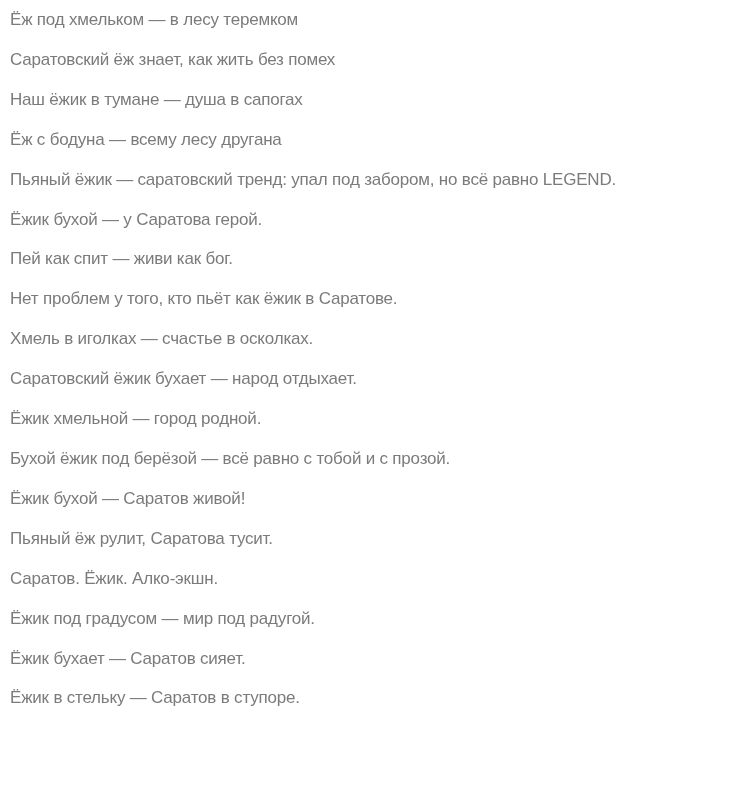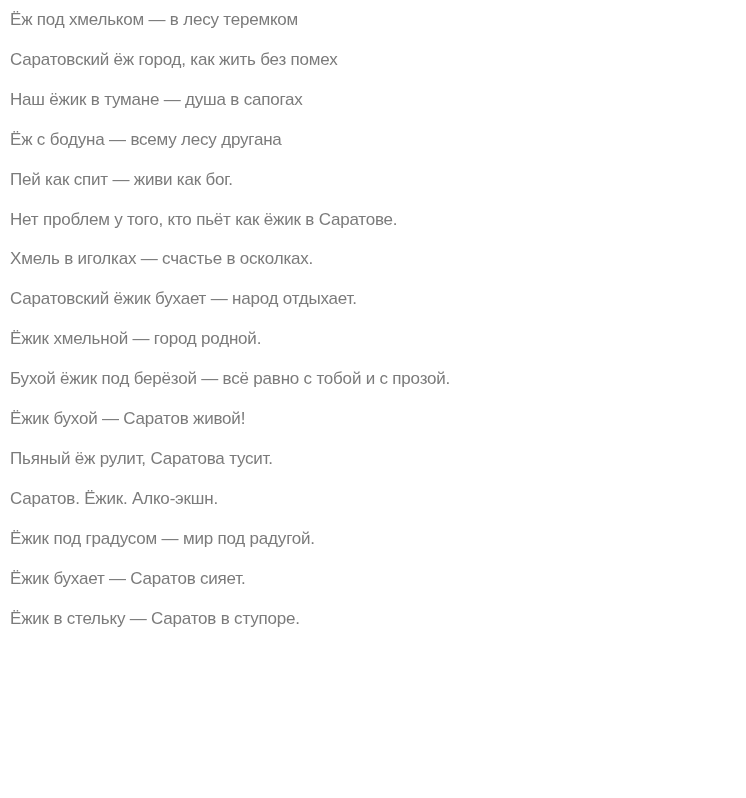--- a/index.html
+++ b/index.html
@@ -27,23 +27,25 @@
     letter-spacing: -0.2px;
     color: #7b7b7b;
     white-space: nowrap;
   }
 </style>
 </head>
 <body>
 
 <main class="page">
   <p class="slogan">Ёж под хмельком — в лесу теремком</p>
-  <p class="slogan">Саратовский ёж город, как жить без помех</p>
+  <p class="slogan">Саратовский ёж знает, как жить без помех</p>
   <p class="slogan">Наш ёжик в тумане — душа в сапогах</p>
   <p class="slogan">Ёж с бодуна — всему лесу другана</p>
+  <p class="slogan">Пьяный ёжик — саратовский тренд: упал под забором, но всё равно LEGEND.</p>
+  <p class="slogan">Ёжик бухой — у Саратова герой.</p>
   <p class="slogan">Пей как спит — живи как бог.</p>
   <p class="slogan">Нет проблем у того, кто пьёт как ёжик в Саратове.</p>
   <p class="slogan">Хмель в иголках — счастье в осколках.</p>
   <p class="slogan">Саратовский ёжик бухает — народ отдыхает.</p>
   <p class="slogan">Ёжик хмельной — город родной.</p>
   <p class="slogan">Бухой ёжик под берёзой — всё равно с тобой и с прозой.</p>
   <p class="slogan">Ёжик бухой — Саратов живой!</p>
   <p class="slogan">Пьяный ёж рулит, Саратова тусит.</p>
   <p class="slogan">Саратов. Ёжик. Алко-экшн.</p>
   <p class="slogan">Ёжик под градусом — мир под радугой.</p>

